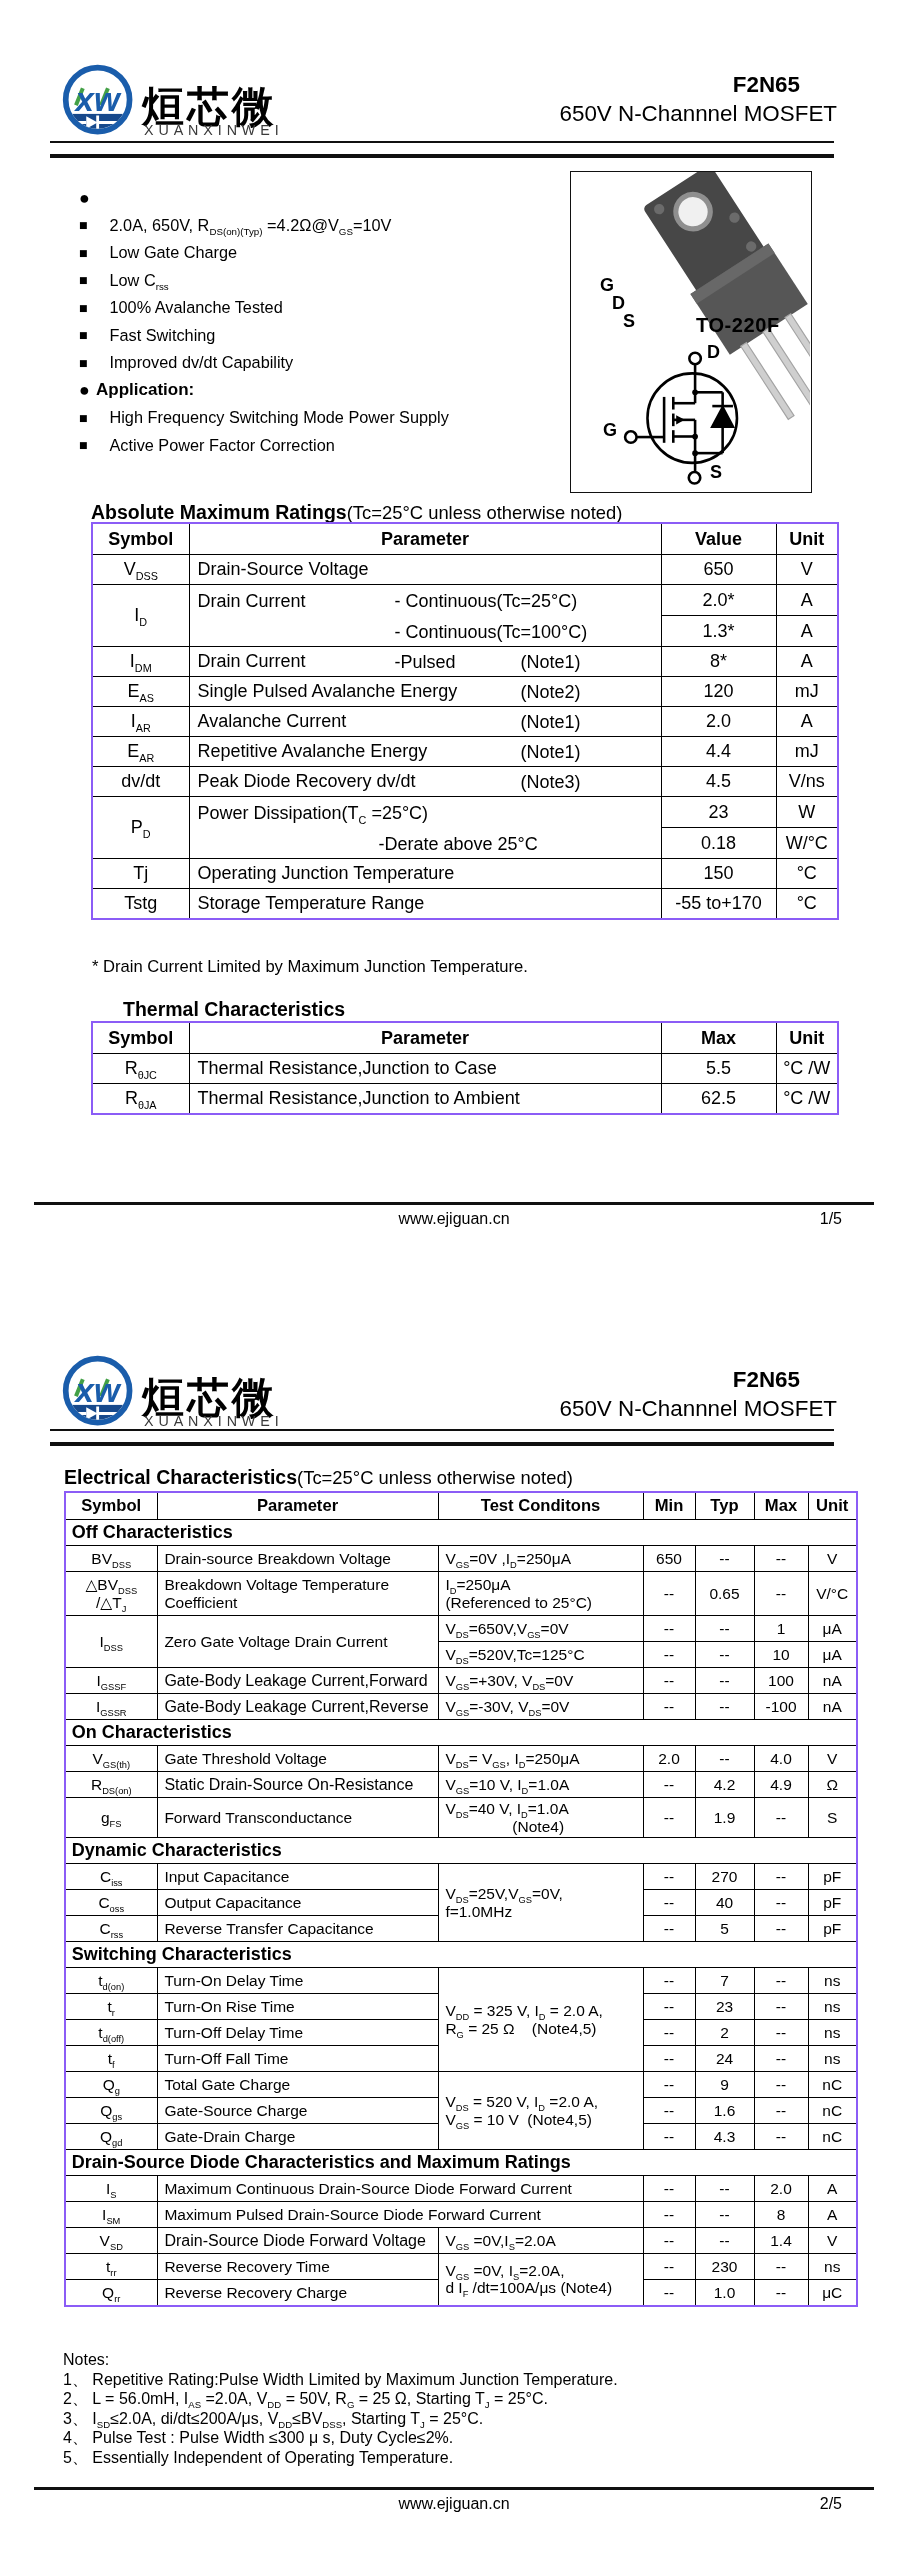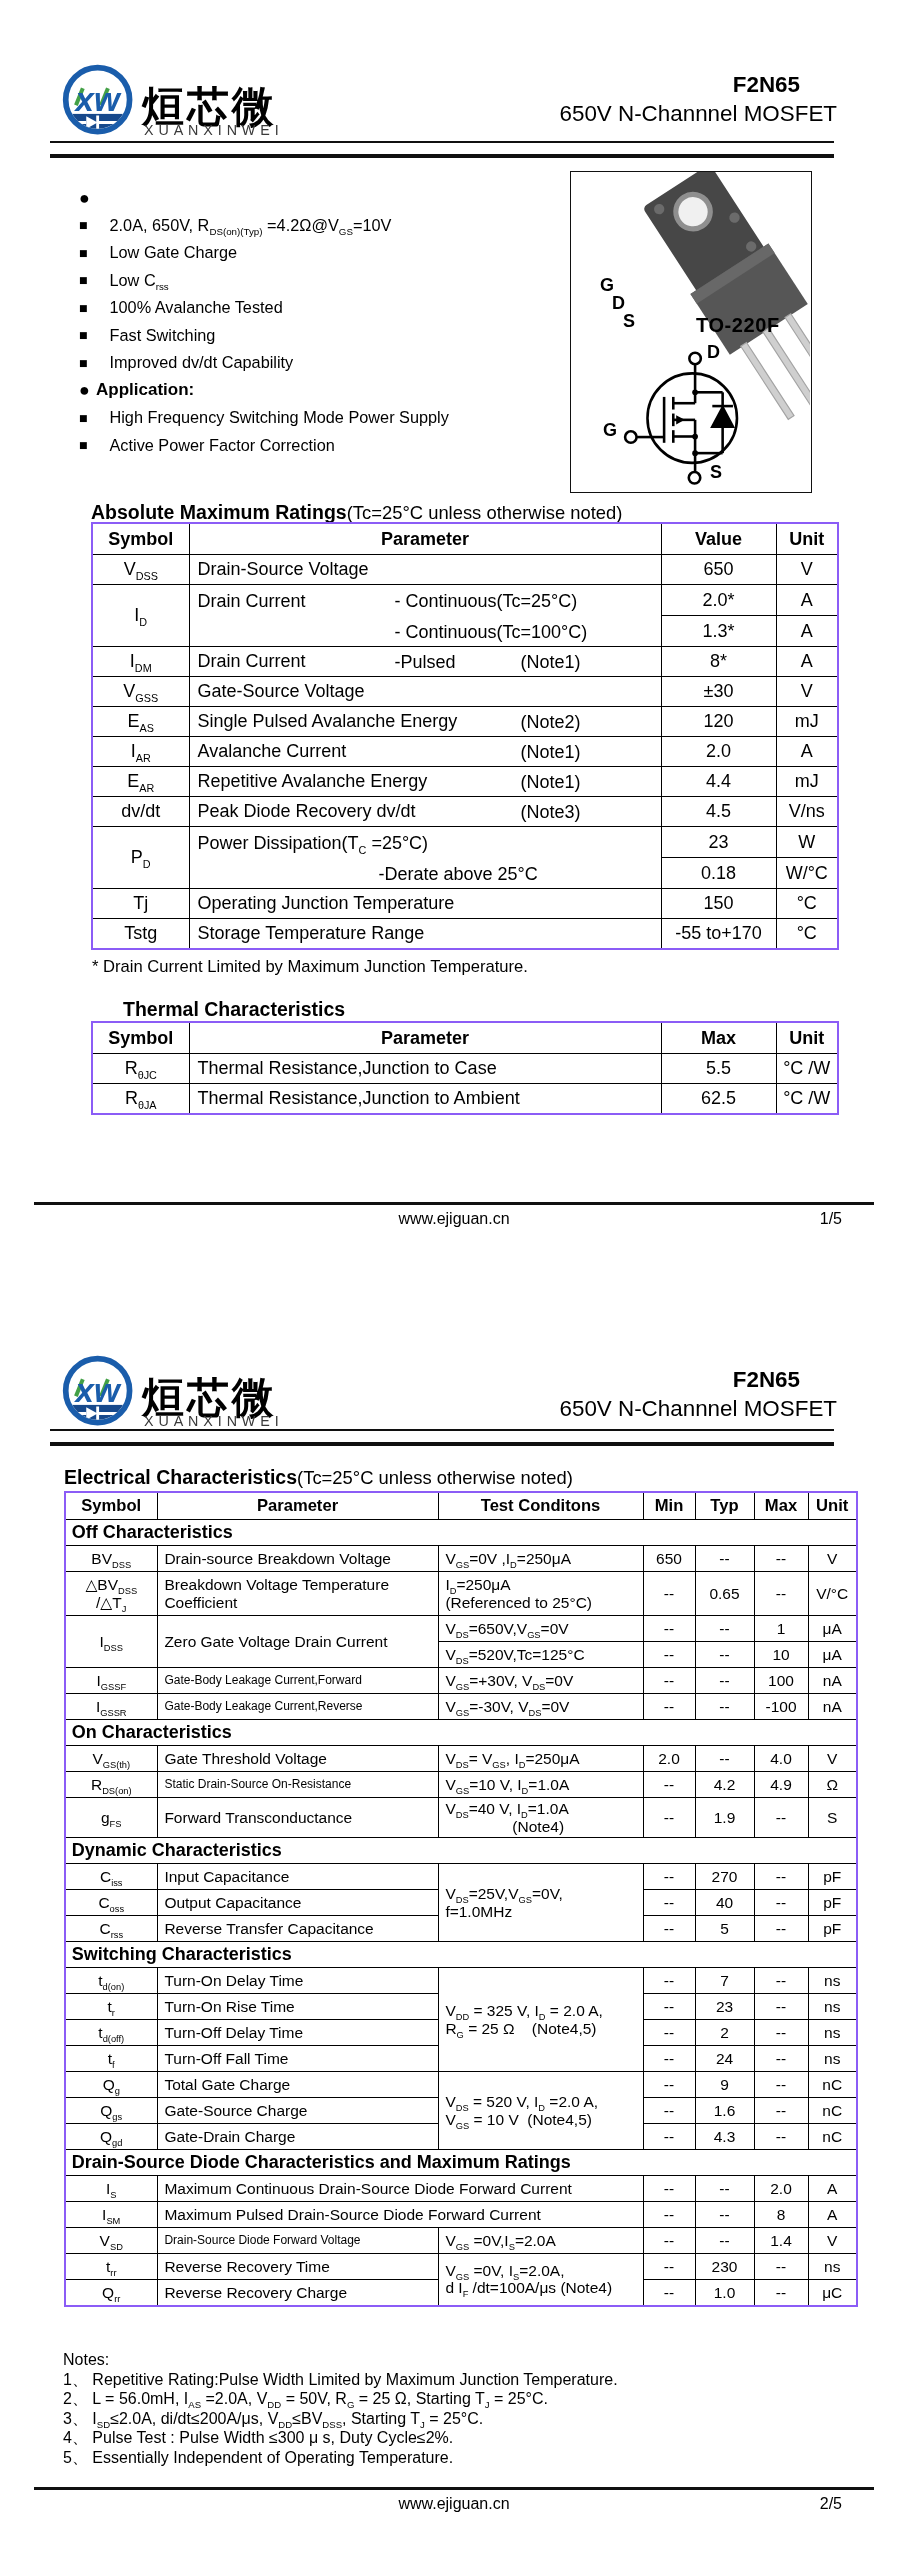--- a/index.html
+++ b/index.html
@@ -59,21 +59,21 @@
   .ct100{position:absolute;left:205px;top:37px;white-space:nowrap;}
   .pdd{position:absolute;left:189px;top:37px;white-space:nowrap;}
   .fnote{position:absolute;font-size:16.6px;}
 
   
   .t7{width:791px;}
   .t7 td{font-size:15.5px;padding:0 2.3px;}
   .t7 .hd7{font-weight:bold;text-align:center;height:26px;font-size:16.6px;}
   .t7 .csym7{text-align:center;}
   .t7 .cpar7{text-align:left;padding-left:6.9px;}
-  .t7 .sm{font-size:12px;}
+  .t7 .sm{font-size:16px;}
   .t7 .ccond{text-align:left;padding-left:6.9px;}
   .t7 .cnum{text-align:center;padding:0 1.1px;}
   .t7 .sect{font-weight:bold;text-align:left;padding-left:5.7px;font-size:18px;height:25px;}
   .r46e{height:26px;}
   .r70{height:40px;}
   .r76{height:44px;}
   .nr{display:block;text-align:center;padding-right:9.2px;}
 
   
   .nline{font-size:16px;line-height:19.5px;white-space:nowrap;}
@@ -252,26 +252,20 @@
               <div class="sv svb">A</div>
             </td>
           </tr>
           <tr class="rstd">
             <td class="csym">I<sub>DM</sub></td>
             <td class="cpar">Drain Current<span class="cp2">-Pulsed</span><span class="pnote">(Note1)</span></td>
             <td class="cval">8*</td>
             <td class="cval">A</td>
           </tr>
           <tr class="rstd">
-            <td class="csym">V<sub>GSS</sub></td>
-            <td class="cpar">Gate-Source Voltage</td>
-            <td class="cval">±30</td>
-            <td class="cval">V</td>
-          </tr>
-          <tr class="rstd">
             <td class="csym">E<sub>AS</sub></td>
             <td class="cpar">Single Pulsed Avalanche Energy<span class="pnote">(Note2)</span></td>
             <td class="cval">120</td>
             <td class="cval">mJ</td>
           </tr>
           <tr class="rstd">
             <td class="csym">I<sub>AR</sub></td>
             <td class="cpar">Avalanche Current<span class="pnote">(Note1)</span></td>
             <td class="cval">2.0</td>
             <td class="cval">A</td>

